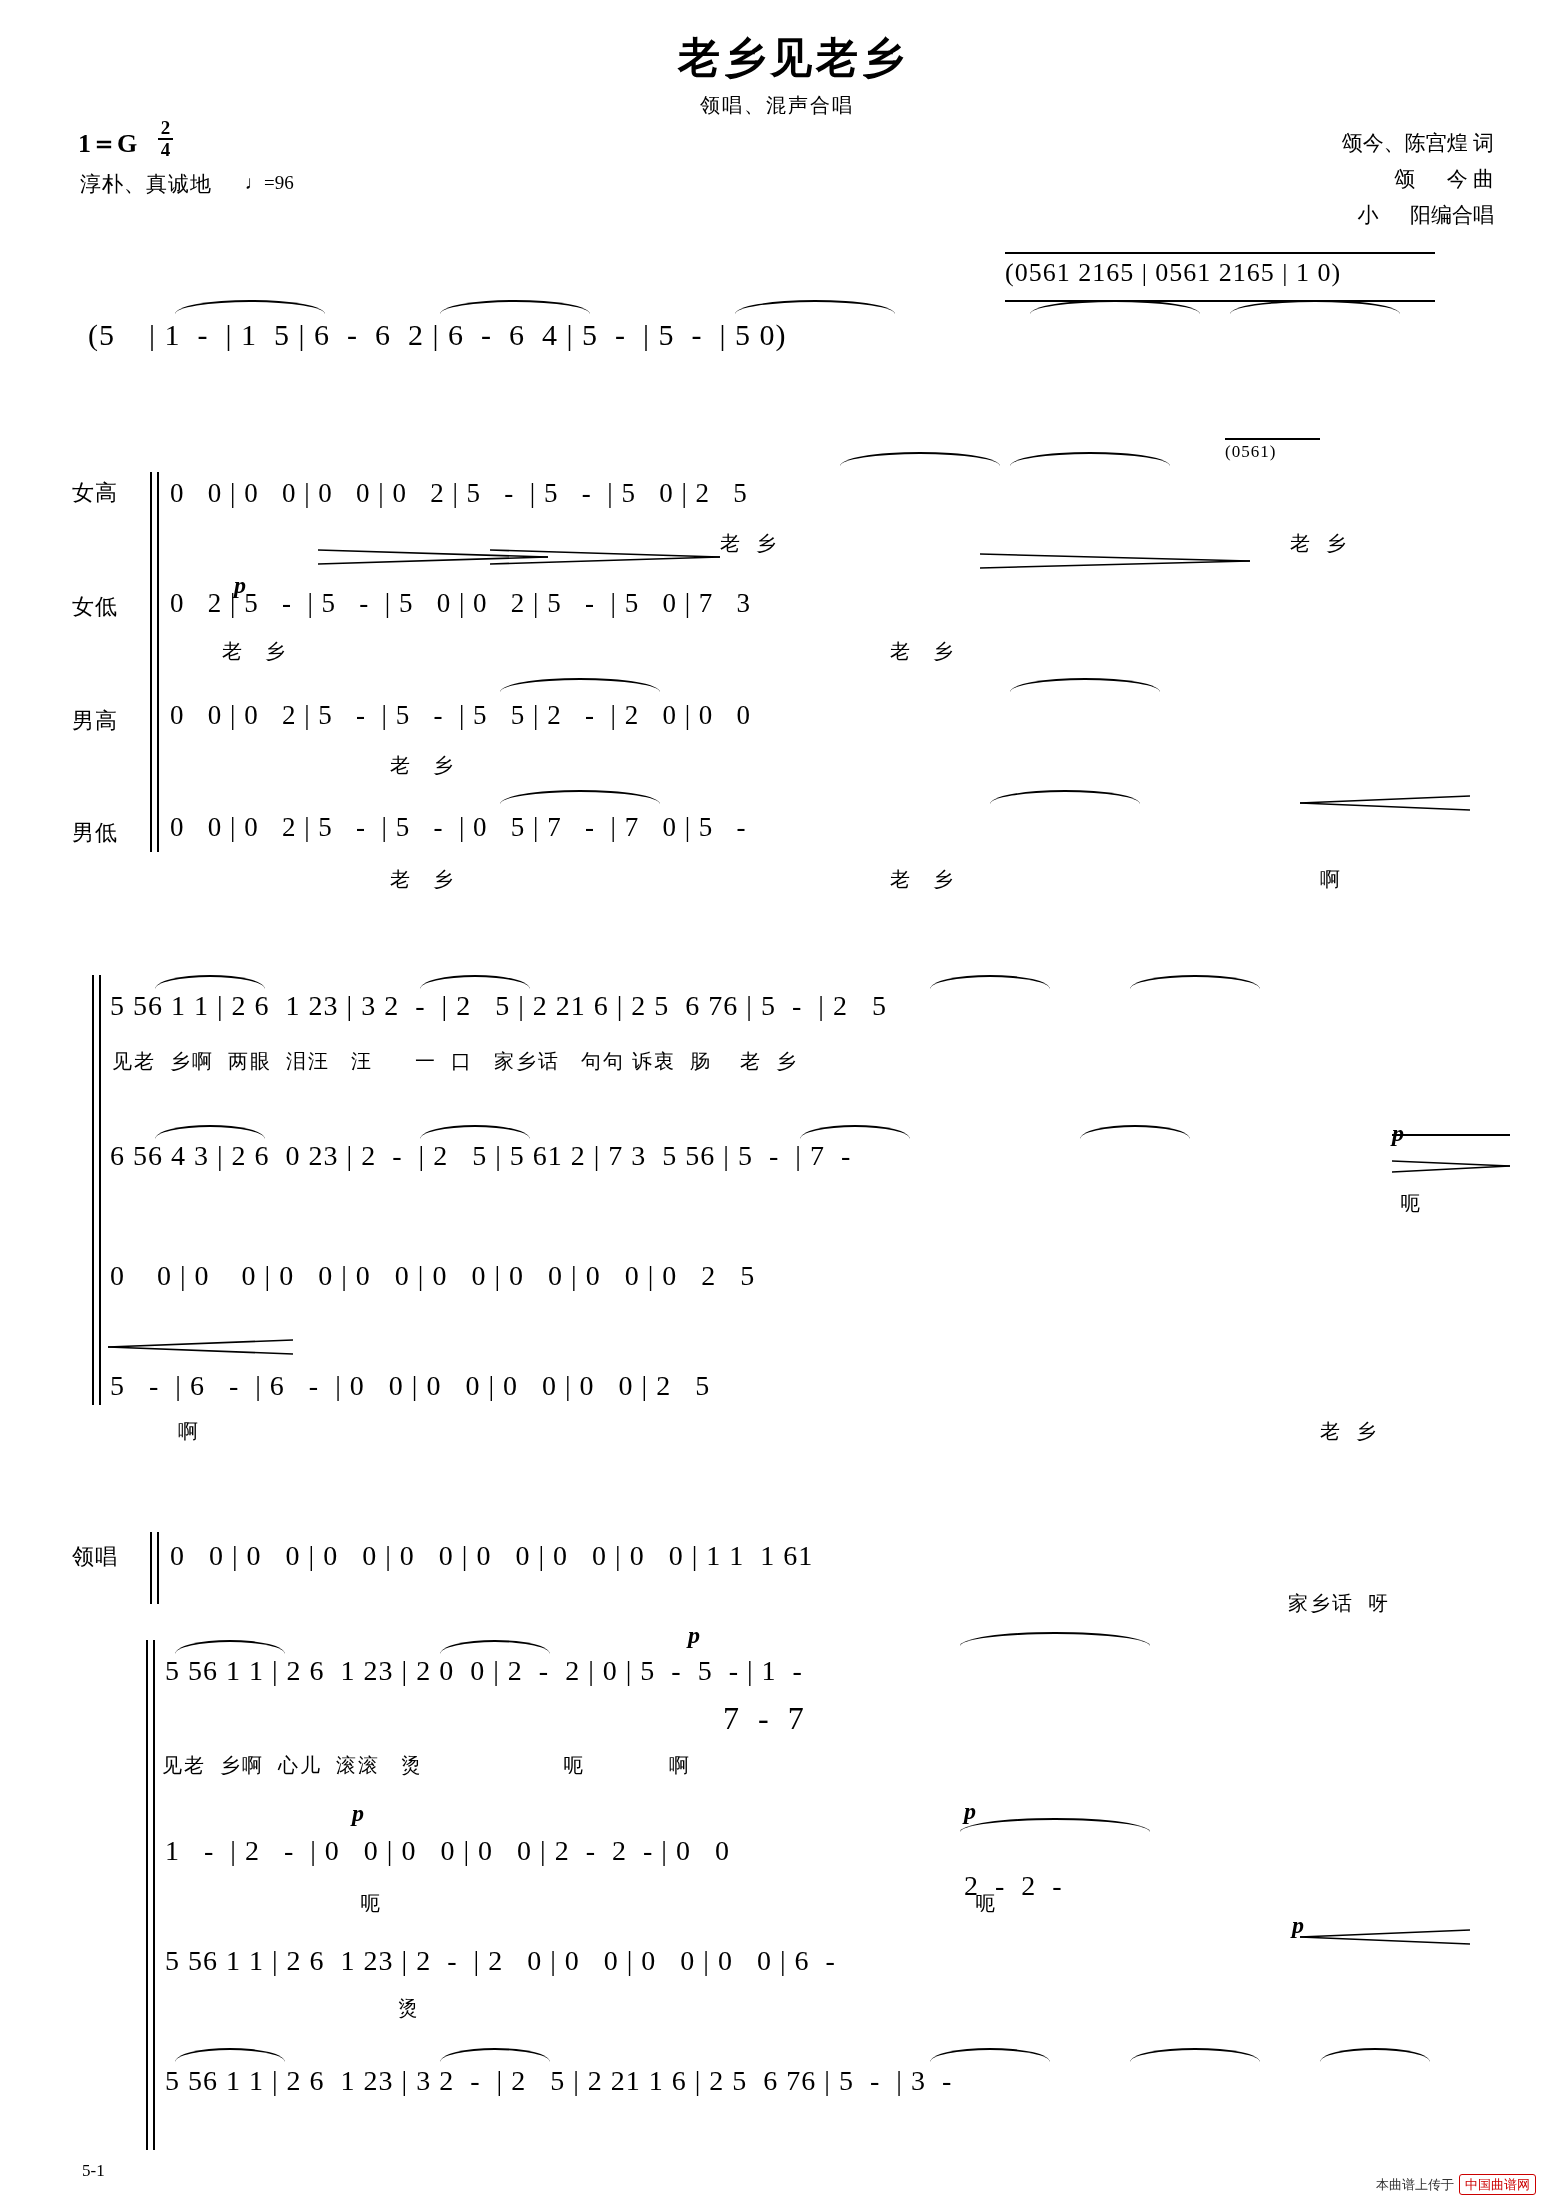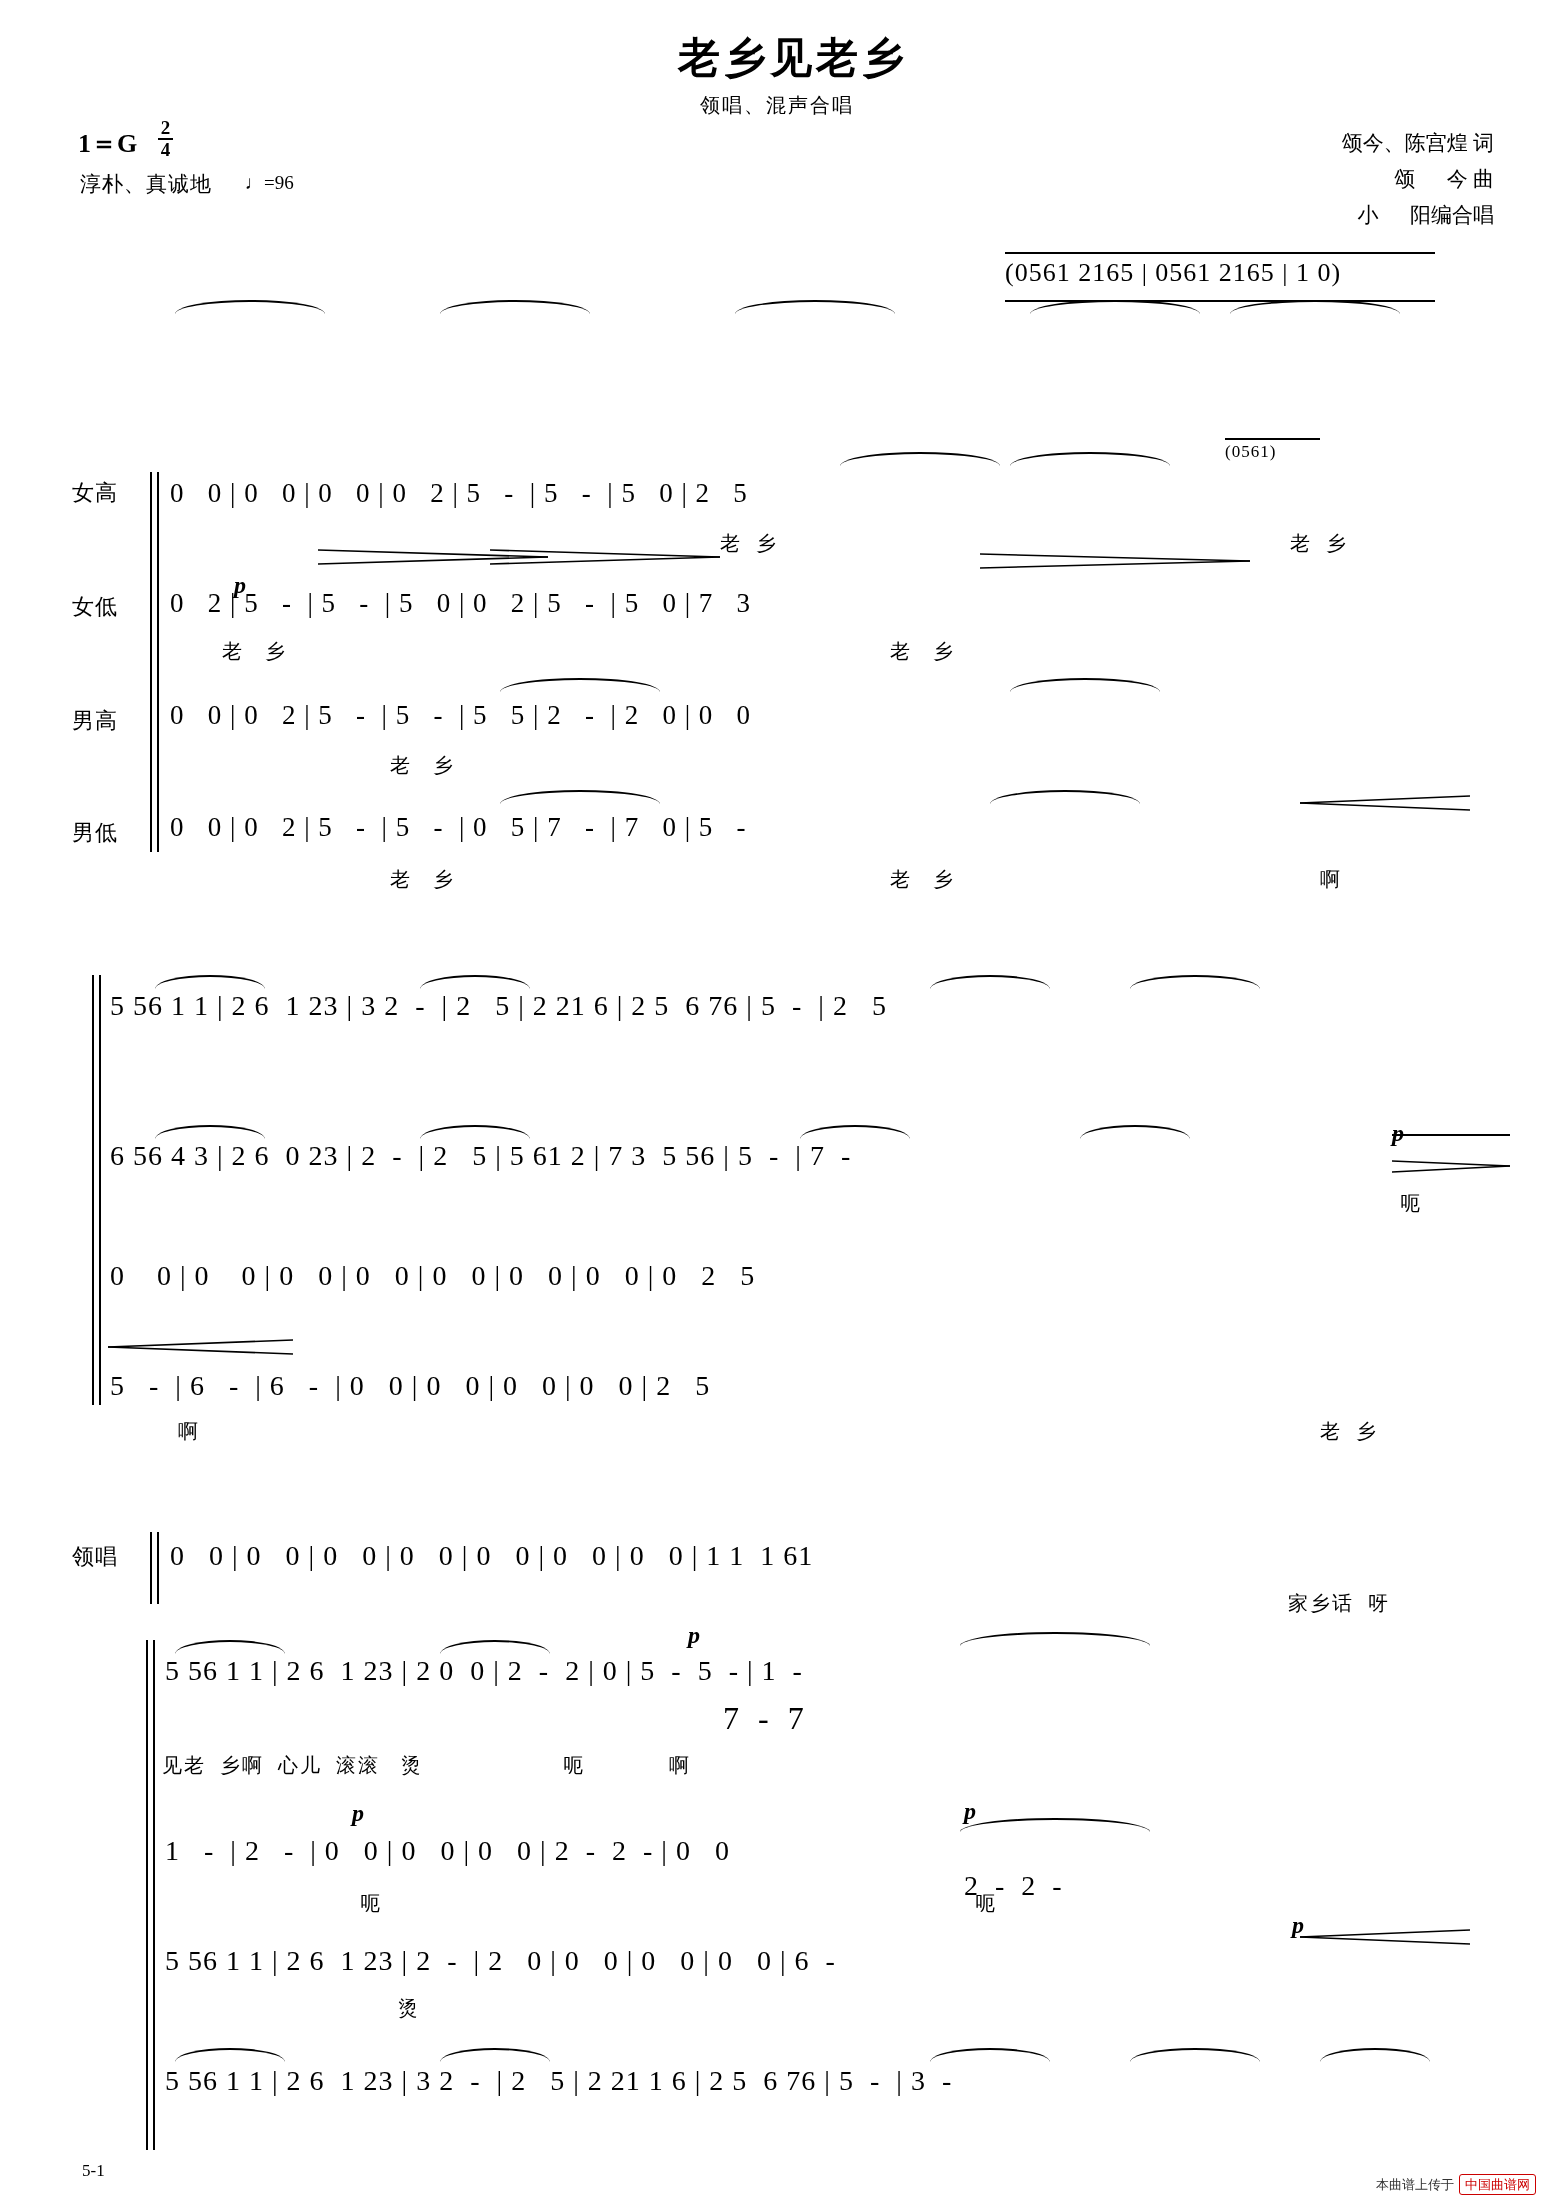--- a/index.html
+++ b/index.html
@@ -62,20 +62,21 @@
   <div class="credits">
     <div class="row">颂今、陈宫煌 词</div>
     <div class="row">颂      今 曲</div>
     <div class="row">小      阳编合唱</div>
   </div>
 
   <div class="prelude jp" style="top:258px;left:1005px;font-size:26px;">(0561 2165 | 0561 2165 | 1 0)</div>
   <div class="sysline" style="top:252px;left:1005px;width:430px;height:2px;"></div>
   <div class="sysline" style="top:300px;left:1005px;width:430px;height:2px;"></div>
 
+  <div class="prelude jp" style="top:318px;left:88px;font-size:30px;">(5    | 1  -  | 1  5 | 6  -  6  2 | 6  -  6  4 | 5  -  | 5  -  | 5 0)</div>
 
   <div class="slur" style="top:300px;left:175px;width:150px;"></div>
   <div class="slur" style="top:300px;left:440px;width:150px;"></div>
   <div class="slur" style="top:300px;left:735px;width:160px;"></div>
   <div class="slur" style="top:300px;left:1030px;width:170px;"></div>
   <div class="slur" style="top:300px;left:1230px;width:170px;"></div>
 
   <div class="brace" style="top:470px;left:148px;height:0;"></div>
   <div class="vline" style="top:472px;left:150px;height:380px;"></div>
   <div class="vline" style="top:472px;left:157px;height:380px;"></div>
@@ -132,20 +133,21 @@
     <svg width="170" height="18">
         <path d="M0,9 L170,2" stroke="#000" fill="none" stroke-width="1.6"></path>
         <path d="M0,9 L170,16" stroke="#000" fill="none" stroke-width="1.6"></path>
       </svg>
   </div>
 
   <div class="vline" style="top:975px;left:92px;height:430px;"></div>
   <div class="vline" style="top:975px;left:99px;height:430px;"></div>
 
   <div class="jp" style="position:absolute;top:990px;left:110px;font-size:28px;">5 56 1 1 | 2 6  1 23 | 3 2  -  | 2   5 | 2 21 6 | 2 5  6 76 | 5  -  | 2   5</div>
+  <div class="lyr" style="position:absolute;top:1048px;left:112px;">见老  乡啊  两眼  泪汪   汪      一  口   家乡话   句句 诉衷  肠    老  乡</div>
 
   <div class="jp" style="position:absolute;top:1140px;left:110px;font-size:28px;">6 56 4 3 | 2 6  0 23 | 2  -  | 2   5 | 5 61 2 | 7 3  5 56 | 5  -  | 7  -</div>
   <div style="position:absolute;top:1120px;left:1392px;font-style:italic;font-weight:bold;font-size:24px;">p</div>
   <div class="lyr" style="position:absolute;top:1190px;left:1400px;">呃</div>
   <div class="sysline" style="top:1134px;left:1392px;width:118px;"></div>
 
   <div class="jp" style="position:absolute;top:1260px;left:110px;font-size:28px;">0    0 | 0    0 | 0   0 | 0   0 | 0   0 | 0   0 | 0   0 | 0   2   5</div>
 
   <div class="jp" style="position:absolute;top:1370px;left:110px;font-size:28px;">5   -  | 6   -  | 6   -  | 0   0 | 0   0 | 0   0 | 0   0 | 2   5</div>
   <div class="lyr" style="position:absolute;top:1418px;left:178px;">啊</div>

